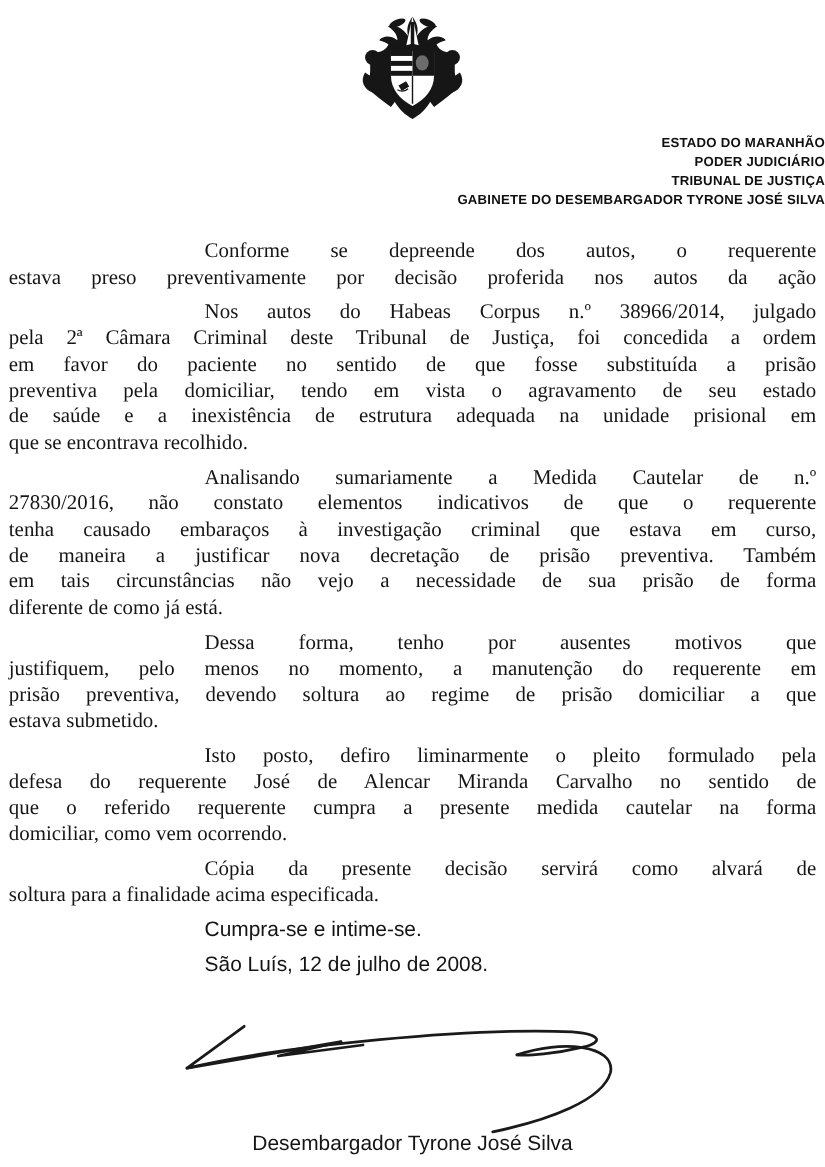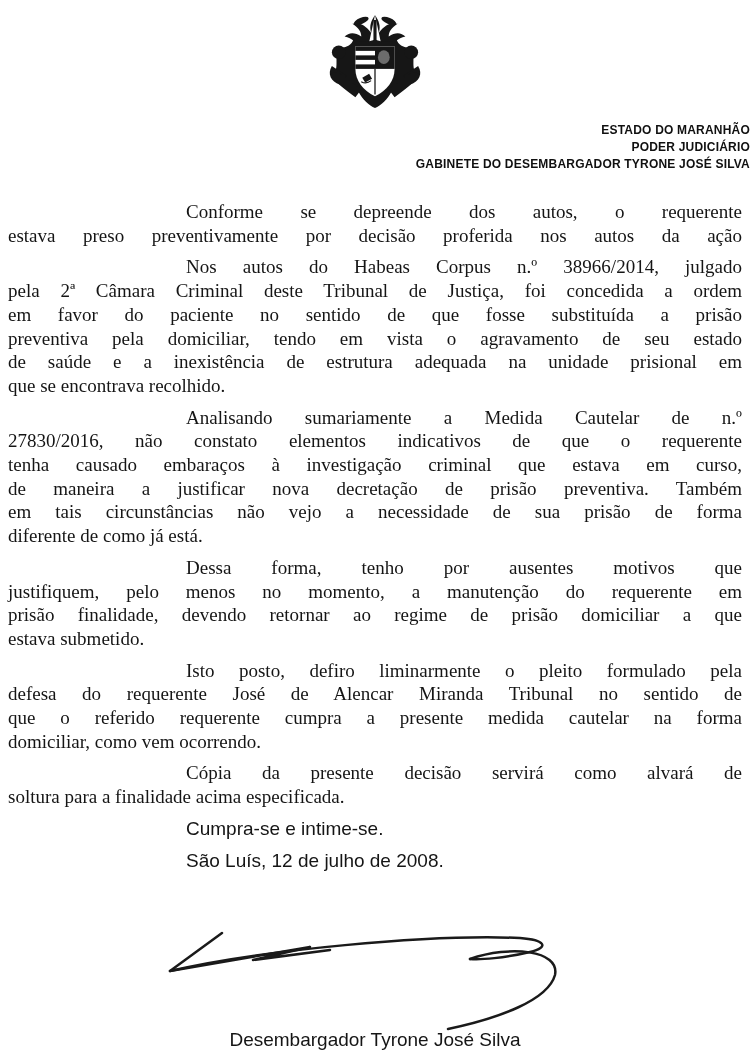--- a/index.html
+++ b/index.html
@@ -87,20 +87,21 @@
       <rect x="30" y="43.2" width="20" height="4.6" fill="#161616"></rect>
       <rect x="30" y="52.4" width="20" height="4.6" fill="#161616"></rect>
       <path fill="#161616" d="M50 34 L70 34 L70 57 L50 57 Z"></path>
       <ellipse cx="59" cy="45" rx="6" ry="7" fill="#8a8a8a" opacity="0.75"></ellipse>
       <line x1="50" y1="57" x2="50" y2="83" stroke="#161616" stroke-width="1.3"></line>
       <path fill="#161616" d="M37 66 l7 -4 l3 5 l-7 4 Z"></path>
       <path fill="none" stroke="#161616" stroke-width="1.2" d="M36 70 q5 3 10 -1"></path>
     </svg>
     <div class="h-line">ESTADO DO MARANHÃO</div>
     <div class="h-line">PODER JUDICIÁRIO</div>
+    <div class="h-line">TRIBUNAL DE JUSTIÇA</div>
     <div class="h-line">GABINETE DO DESEMBARGADOR TYRONE JOSÉ SILVA</div>
   </header>
 
   <main class="body-text">
 
     <p class="para">
       <span class="ln first">Conforme se depreende dos autos, o requerente</span>
       <span class="ln">estava preso preventivamente por decisão proferida nos autos da ação</span>
     </p>
 
@@ -118,27 +119,27 @@
       <span class="ln">27830/2016, não constato elementos indicativos de que o requerente</span>
       <span class="ln">tenha causado embaraços à investigação criminal que estava em curso,</span>
       <span class="ln">de maneira a justificar nova decretação de prisão preventiva. Também</span>
       <span class="ln">em tais circunstâncias não vejo a necessidade de sua prisão de forma</span>
       <span class="ln last">diferente de como já está.</span>
     </p>
 
     <p class="para">
       <span class="ln first">Dessa forma, tenho por ausentes motivos que</span>
       <span class="ln">justifiquem, pelo menos no momento, a manutenção do requerente em</span>
-      <span class="ln">prisão finalidade, devendo retornar ao regime de prisão domiciliar a que</span>
+      <span class="ln">prisão preventiva, devendo soltura ao regime de prisão domiciliar a que</span>
       <span class="ln last">estava submetido.</span>
     </p>
 
     <p class="para">
       <span class="ln first">Isto posto, defiro liminarmente o pleito formulado pela</span>
-      <span class="ln">defesa do requerente José de Alencar Miranda Tribunal no sentido de</span>
+      <span class="ln">defesa do requerente José de Alencar Miranda Carvalho no sentido de</span>
       <span class="ln">que o referido requerente cumpra a presente medida cautelar na forma</span>
       <span class="ln last">domiciliar, como vem ocorrendo.</span>
     </p>
 
     <p class="para">
       <span class="ln first">Cópia da presente decisão servirá como alvará de</span>
       <span class="ln last">soltura para a finalidade acima especificada.</span>
     </p>
 
     <p class="closing">Cumpra-se e intime-se.</p>

